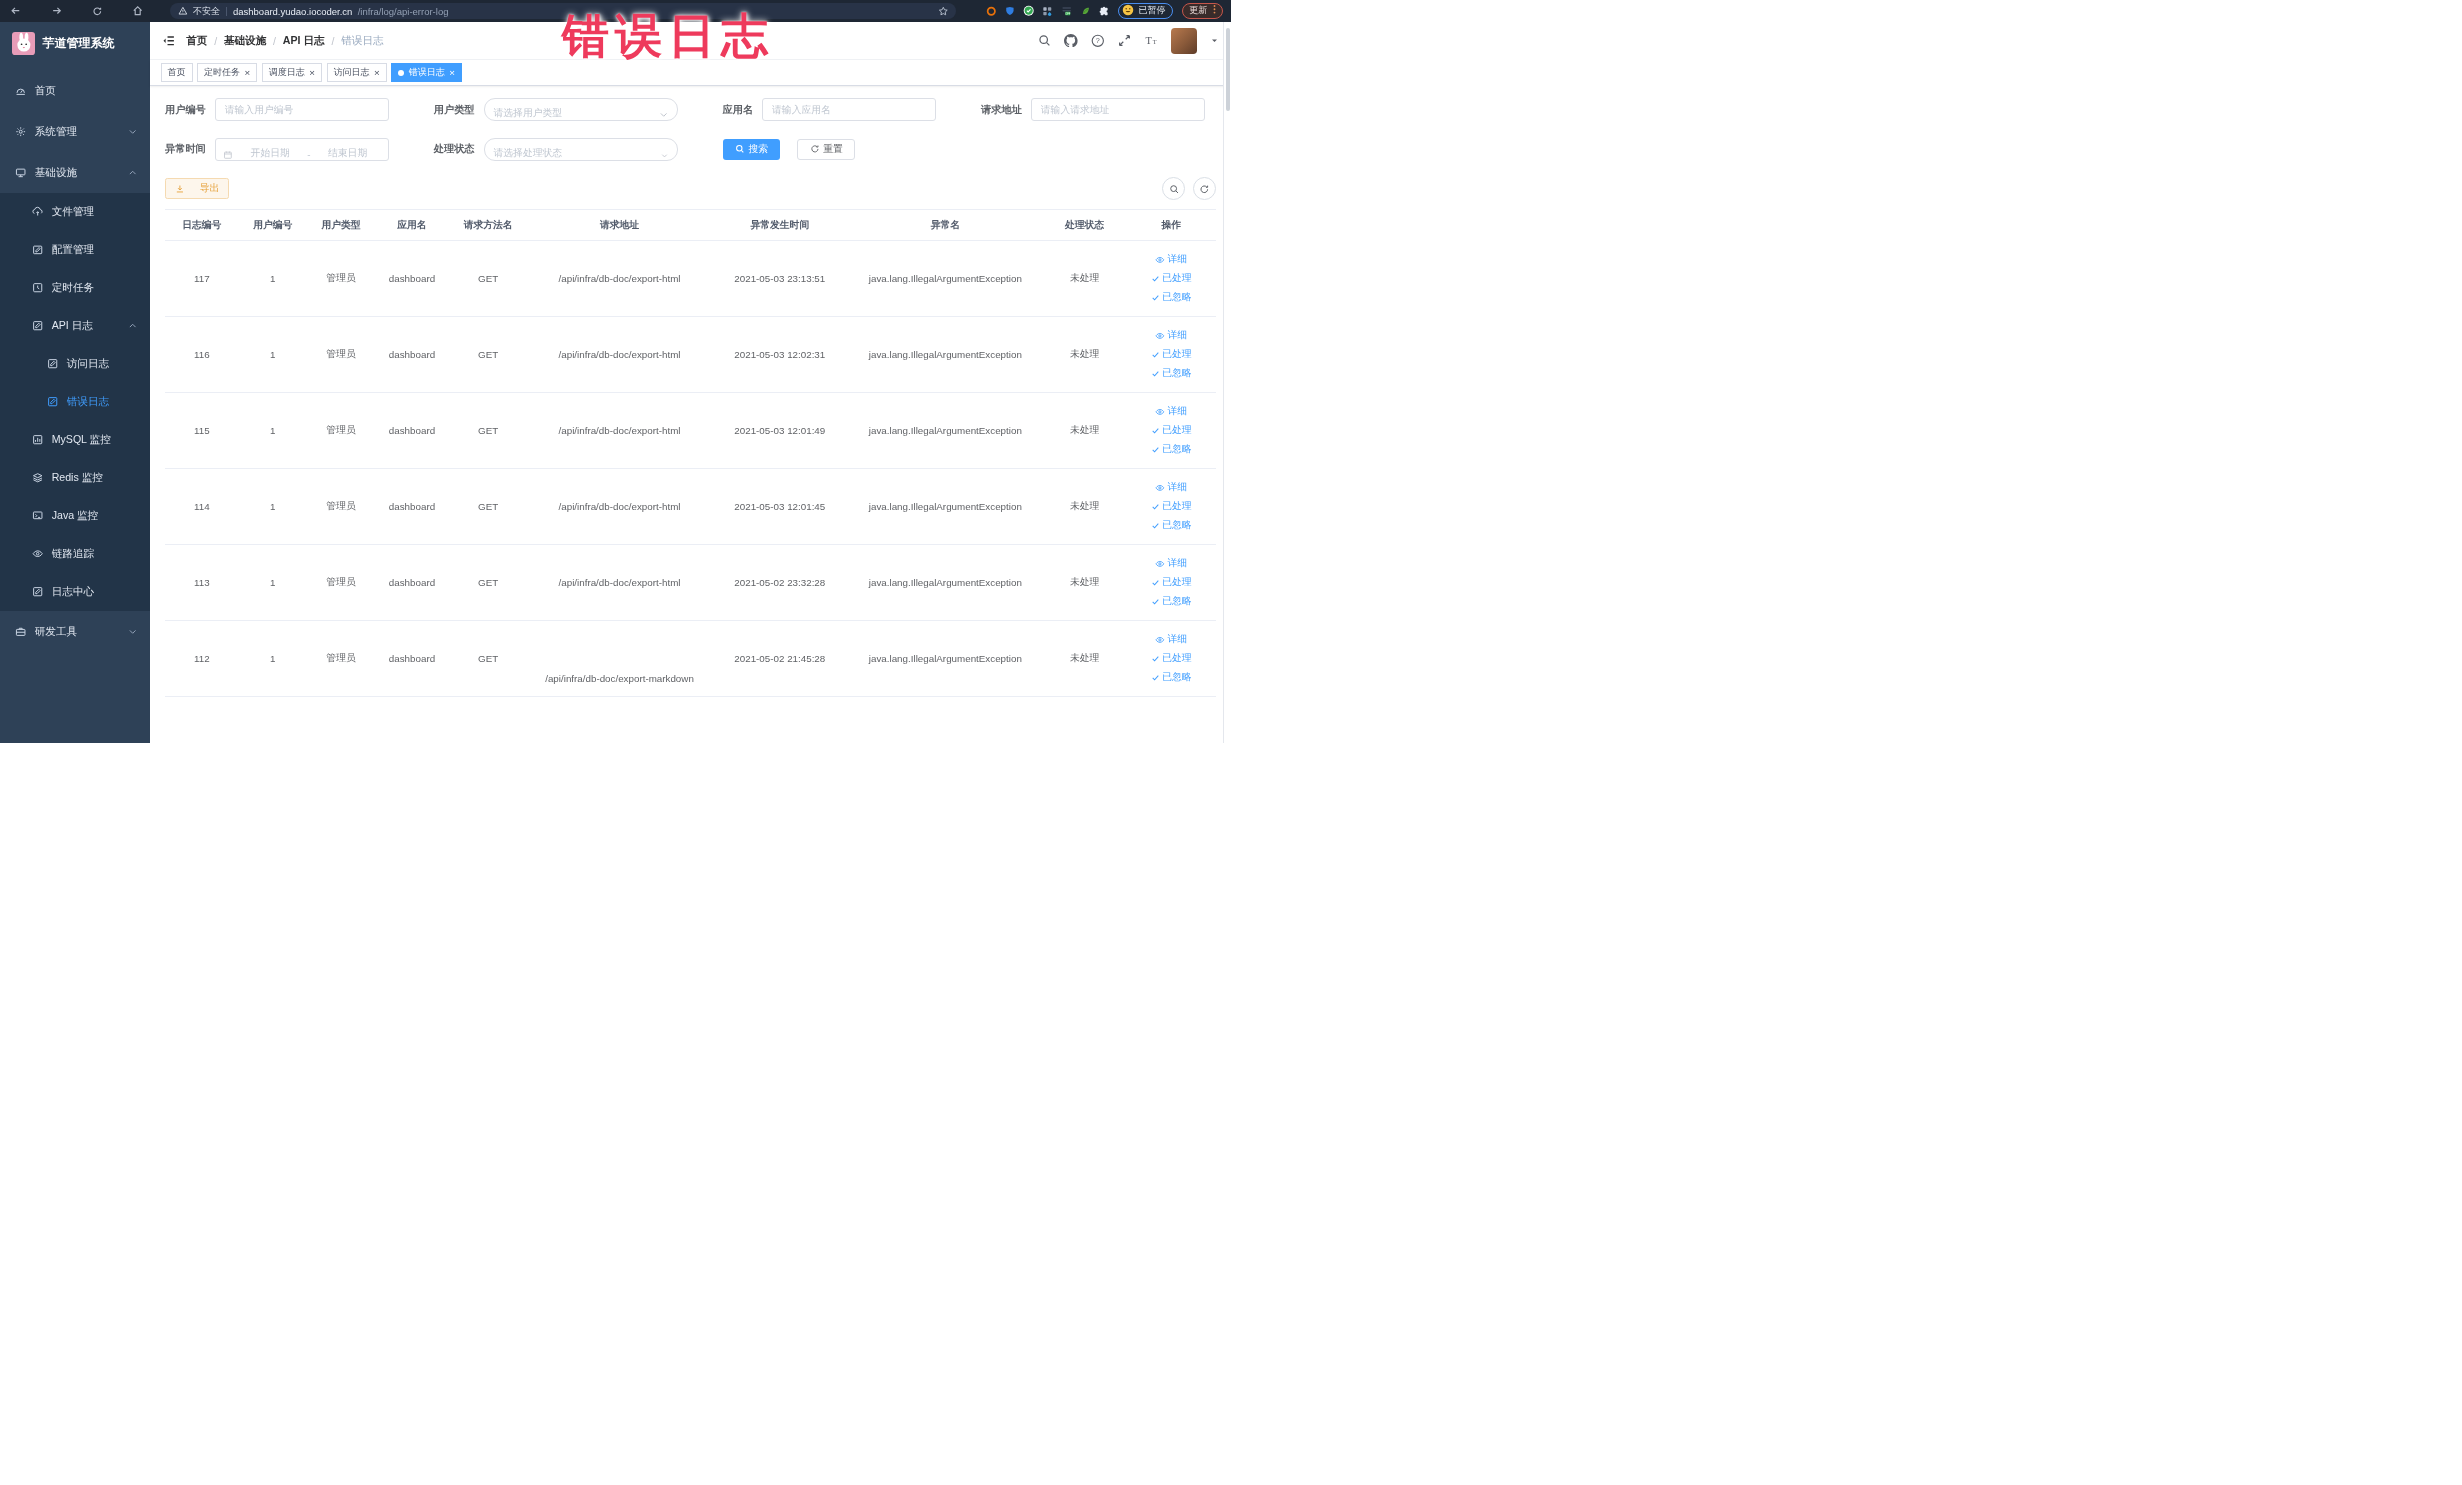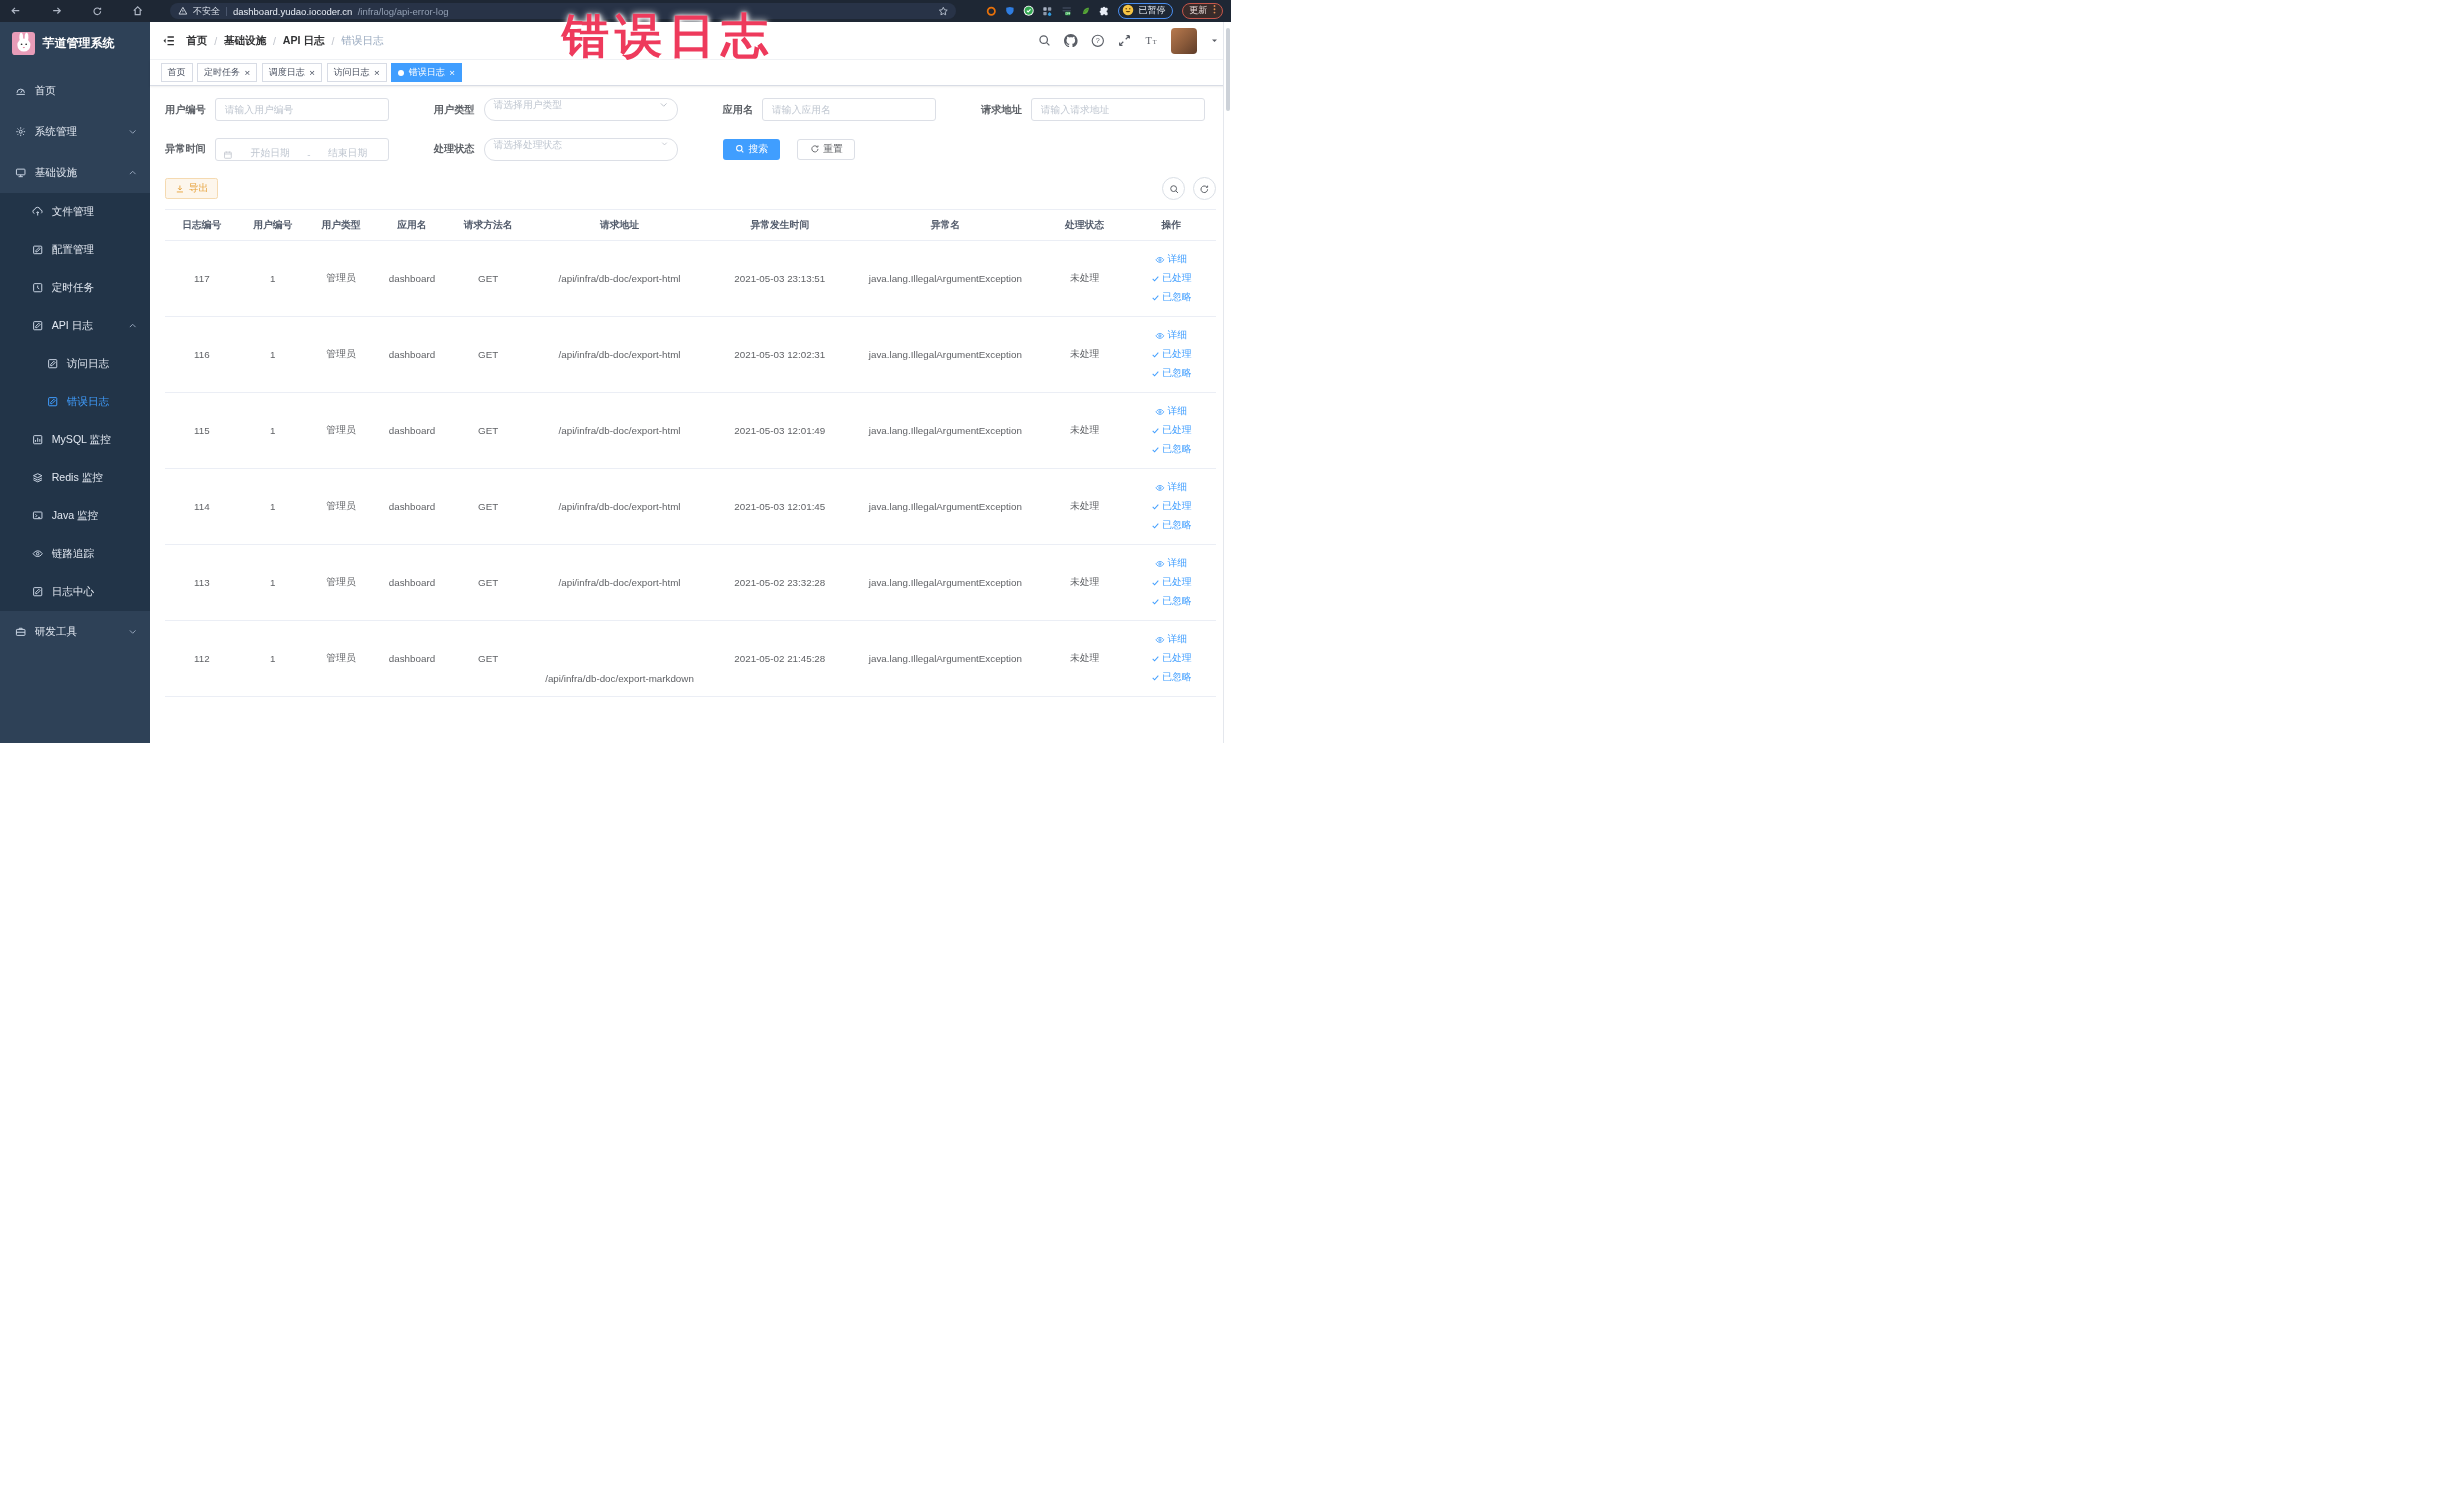--- a/index.html
+++ b/index.html
@@ -55,31 +55,31 @@
   .tag .dot{width:6px;height:6px;border-radius:50%;background:#fff;}
   .tag .x{font-size:9.8px;line-height:1;}
   .tag.active{background:var(--accent);border-color:var(--accent);color:#fff;}
 
   .content{flex:1;padding:12px 15px;position:relative;overflow:hidden;}
   .filter-row{display:flex;align-items:center;margin-bottom:16.7px;}
   .f-group{display:flex;align-items:center;margin-right:45px;}
   .f-label{font-size:10.2px;font-weight:700;color:#5c6066;margin-right:9px;white-space:nowrap;}
   .f-input{width:174px;height:23px;border:0.8px solid var(--border);border-radius:3px;padding:0 9px;font-size:9.8px;color:var(--txt);outline:none;}
   .f-input::placeholder{color:var(--ph);}
-  .f-select{width:194px;height:23px;border:0.8px solid var(--border);border-radius:11px;display:flex;align-items:flex-start;padding:0 7.6px 0 9px;font-size:9.8px;color:var(--ph);cursor:pointer;background:#fff;}
+  .f-select{width:194px;height:23px;border:0.8px solid var(--border);border-radius:11px;display:flex;align-items:flex-end;padding:0 7.6px 0 9px;font-size:9.8px;color:var(--ph);cursor:pointer;background:#fff;}
   .f-select .ph{flex:1;}
   .f-select .chev{color:#c0c4cc;}
   .date-box{width:174px;height:23px;border:0.8px solid var(--border);border-radius:3px;display:flex;align-items:flex-end;padding:0 7.6px;font-size:9.8px;color:var(--ph);gap:4.5px;background:#fff;}
   .date-box .cal{color:#c0c4cc;}
   .date-box .dtxt{flex:1;text-align:center;}
   .btn{height:21px;border-radius:3px;font-size:9.8px;display:inline-flex;align-items:center;gap:3.8px;padding:0 11.4px;cursor:pointer;border:0.8px solid transparent;}
   .btn-search{background:var(--accent);color:#fff;margin-right:16.7px;}
   .btn-reset{background:#fff;color:var(--txt);border-color:var(--border);}
   .toolbar{display:flex;align-items:center;margin-bottom:9px;}
-  .btn-export{height:21px;padding:0 9px;border-radius:2.3px;background:#fdf6ec;border:0.8px solid #f5dab1;color:var(--warning);font-size:9.8px;display:inline-flex;align-items:center;gap:4px;cursor:pointer;}
+  .btn-export{height:21px;padding:0 9px;border-radius:2.3px;background:#fdf6ec;border:0.8px solid #f5dab1;color:var(--warning);font-size:9.8px;display:inline-flex;align-items:center;gap:15px;cursor:pointer;}
   .toolbar-right{margin-left:auto;display:flex;gap:7.6px;}
   .circle-btn{width:23px;height:23px;border-radius:50%;border:0.8px solid #dadfe6;background:#fff;color:#5c6066;display:flex;align-items:center;justify-content:center;cursor:pointer;}
 
   .table{width:100%;font-size:9.8px;color:var(--txt);}
   .t-head{display:flex;align-items:center;height:32px;border-top:0.8px solid var(--tborder);border-bottom:0.8px solid var(--tborder);}
   .t-head .t-cell{font-weight:700;color:#525b6b;}
   .t-row{display:flex;align-items:center;height:76px;border-bottom:0.8px solid var(--tborder);}
   .t-cell{text-align:center;padding:0 3px;overflow:hidden;white-space:nowrap;text-overflow:ellipsis;}
   .actions{display:flex;flex-direction:column;align-items:center;gap:6px;}
   .action-link{color:var(--accent);display:inline-flex;align-items:center;gap:2.3px;cursor:pointer;font-size:9.8px;}

